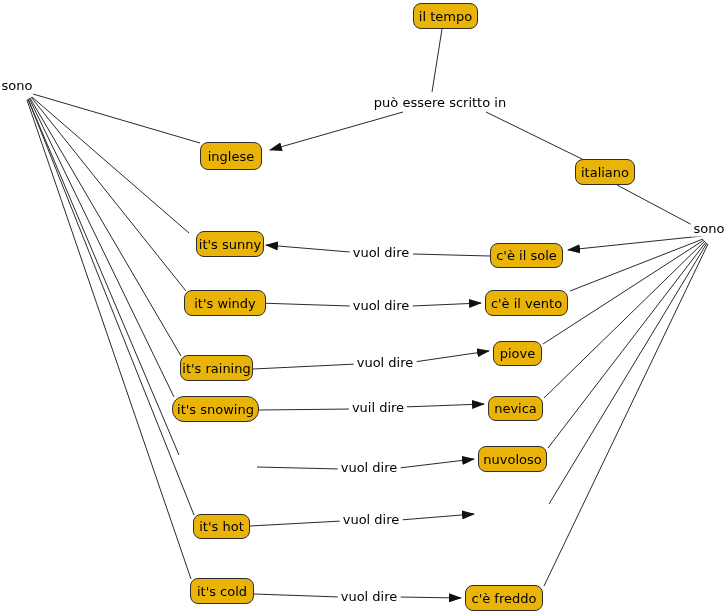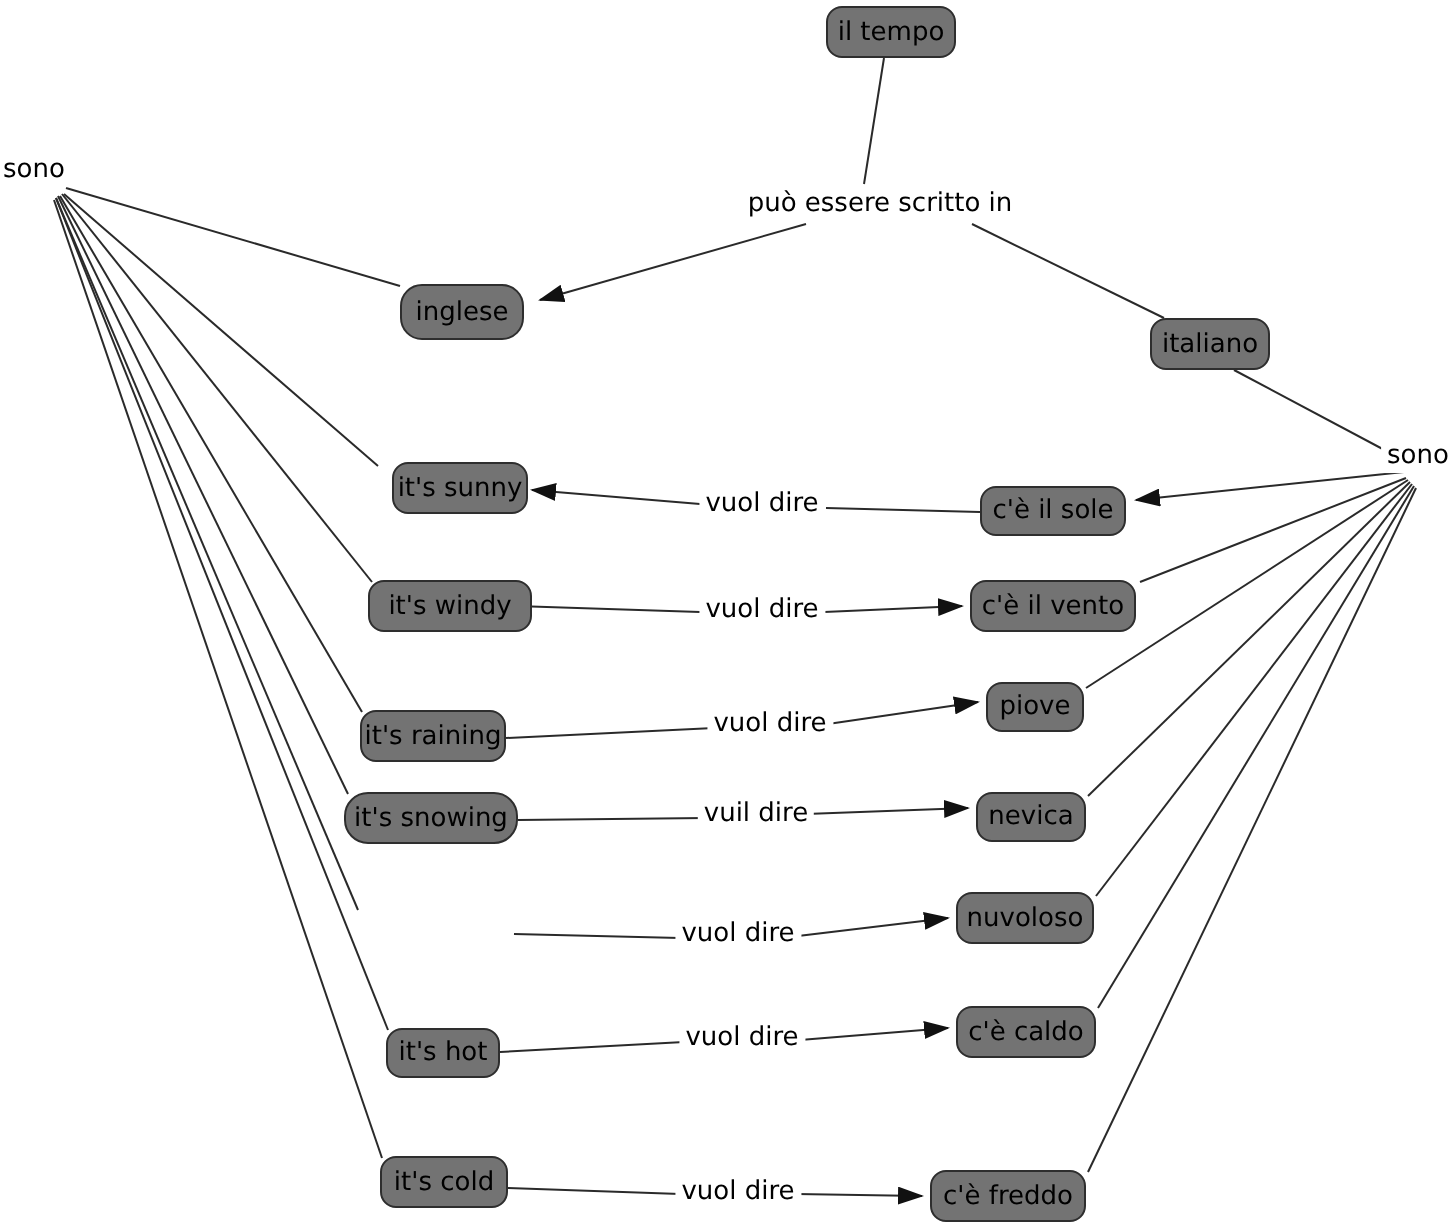--- a/index.html
+++ b/index.html
@@ -1,21 +1,21 @@
 <!DOCTYPE html>
 <html><head>
 <meta charset="utf-8">
 <style>
   html,body{margin:0;padding:0;background:#ffffff;}
   body{font-family:"DejaVu Sans","Liberation Sans",sans-serif;}
   .canvas{position:relative;width:728px;height:614px;background:#ffffff;overflow:hidden;}
   svg.edges{position:absolute;left:0;top:0;width:728px;height:614px;}
   .node{
     position:absolute;display:flex;align-items:center;justify-content:center;
-    background:#737373;border:1px solid #2e2e2e;border-radius:8px;
+    background:#eab308;border:1px solid #2e2e2e;border-radius:8px;
     font-size:13px;color:#000;box-sizing:border-box;white-space:nowrap;
     line-height:1;
   }
   .phrase{
     position:absolute;transform:translate(-50%,-50%);
     font-size:13px;color:#000;background:#ffffff;padding:0 3px;white-space:nowrap;
     line-height:1.15;
   }
 </style>
 </head>
@@ -58,36 +58,35 @@
       <line x1="403" y1="407" x2="484" y2="404" stroke="#2a2a2a" stroke-width="1" marker-end="url(#arrowhead)"></line>
       <line x1="257" y1="467" x2="340" y2="469" stroke="#2a2a2a" stroke-width="1"></line>
       <line x1="399" y1="468" x2="474" y2="459" stroke="#2a2a2a" stroke-width="1" marker-end="url(#arrowhead)"></line>
       <line x1="250" y1="526" x2="342" y2="521" stroke="#2a2a2a" stroke-width="1"></line>
       <line x1="400" y1="520" x2="474" y2="514" stroke="#2a2a2a" stroke-width="1" marker-end="url(#arrowhead)"></line>
       <line x1="254" y1="594" x2="340" y2="597" stroke="#2a2a2a" stroke-width="1"></line>
       <line x1="398" y1="597" x2="461" y2="598" stroke="#2a2a2a" stroke-width="1" marker-end="url(#arrowhead)"></line>
     </svg>
 
   <div class="node" style="left:413px;top:3px;width:65px;height:26px;">il tempo</div>
-  <div class="node" style="left:200px;top:142px;width:62px;height:28px;border-radius:11px;">inglese</div>
+  <div class="node" style="left:200px;top:142px;width:62px;height:28px;">inglese</div>
   <div class="node" style="left:575px;top:159px;width:60px;height:26px;">italiano</div>
 
   <div class="node" style="left:196px;top:231px;width:68px;height:26px;">it's sunny</div>
   <div class="node" style="left:184px;top:290px;width:82px;height:26px;">it's windy</div>
   <div class="node" style="left:180px;top:355px;width:73px;height:26px;">it's raining</div>
   <div class="node" style="left:172px;top:396px;width:87px;height:26px;border-radius:12px;">it's snowing</div>
   <div class="node" style="left:193px;top:514px;width:57px;height:25px;">it's hot</div>
   <div class="node" style="left:190px;top:578px;width:64px;height:26px;">it's cold</div>
 
   <div class="node" style="left:490px;top:243px;width:73px;height:25px;text-align:right;">c'è il sole</div>
   <div class="node" style="left:485px;top:290px;width:83px;height:26px;">c'è il vento</div>
   <div class="node" style="left:493px;top:341px;width:49px;height:25px;">piove</div>
   <div class="node" style="left:488px;top:396px;width:55px;height:25px;">nevica</div>
   <div class="node" style="left:478px;top:446px;width:69px;height:26px;">nuvoloso</div>
-  <div class="node" style="left:478px;top:503px;width:70px;height:26px;">c'è caldo</div>
   <div class="node" style="left:465px;top:585px;width:78px;height:26px;">c'è freddo</div>
 
   <div class="phrase" style="left:440px;top:103px;">può essere scritto in</div>
   <div class="phrase" style="left:17px;top:86px;">sono</div>
   <div class="phrase" style="left:709px;top:229px;">sono</div>
 
   <div class="phrase" style="left:381px;top:253px;">vuol dire</div>
   <div class="phrase" style="left:381px;top:306px;">vuol dire</div>
   <div class="phrase" style="left:385px;top:363px;">vuol dire</div>
   <div class="phrase" style="left:378px;top:408px;">vuil dire</div>

